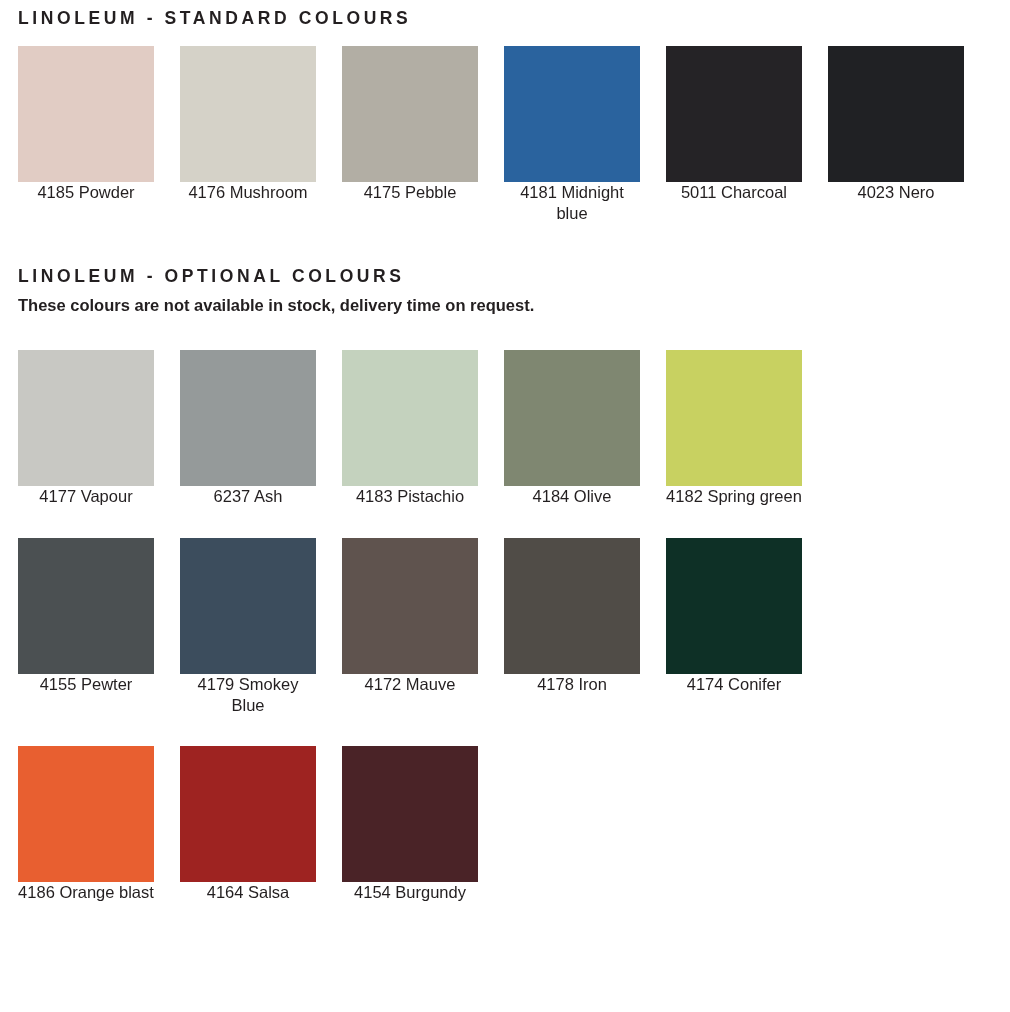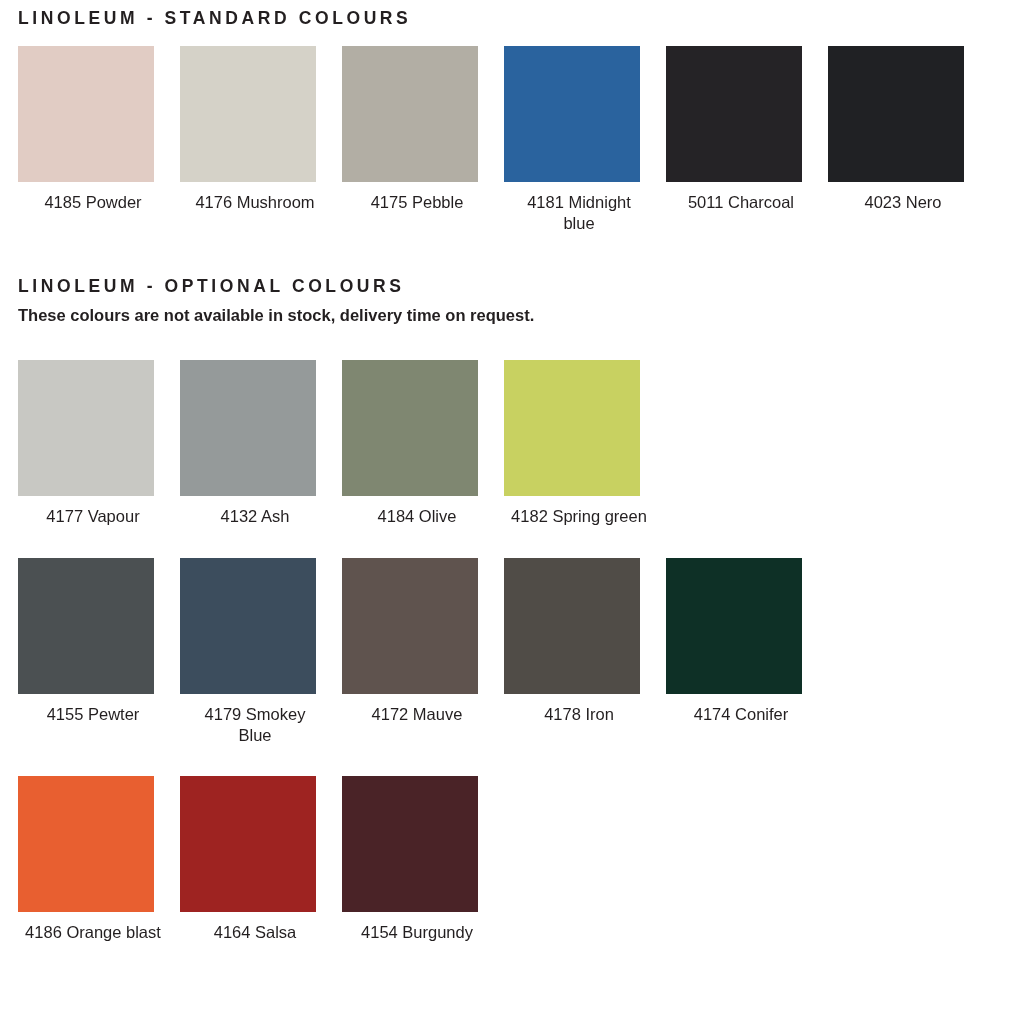--- a/index.html
+++ b/index.html
@@ -48,24 +48,22 @@
     width: 136px;
     height: 136px;
     display: block;
   }
   .swatch-label {
     display: block;
     text-align: center;
     font-size: 16.5px;
     line-height: 1.28;
     color: #231f20;
-    padding-top: 10px;
     width: 136px;
     word-wrap: break-word;
-    margin-left: 7px;
   }
   
   .gap-head-to-grid { height: 18px; }
   .gap-row { height: 30px; }
   .gap-section { height: 44px; }
   .gap-sub { height: 9px; }
   .gap-sub-to-grid { height: 34px; }
   .top-pad { height: 10px; }
 </style>
 </head>
@@ -126,23 +124,27 @@
   <div class="swatch-grid">
 
 
     <div class="swatch-cell">
       <span class="swatch-chip" style="background:#C8C8C3"></span>
       <span class="swatch-label">4177 Vapour</span>
     </div>
 
     <div class="swatch-cell">
       <span class="swatch-chip" style="background:#959A9A"></span>
-      <span class="swatch-label">4132 Ash</span>
-    </div>
-
+      <span class="swatch-label">6237 Ash</span>
+    </div>
+
+    <div class="swatch-cell">
+      <span class="swatch-chip" style="background:#C4D2BE"></span>
+      <span class="swatch-label">4183 Pistachio</span>
+    </div>
 
     <div class="swatch-cell">
       <span class="swatch-chip" style="background:#7F8771"></span>
       <span class="swatch-label">4184 Olive</span>
     </div>
 
     <div class="swatch-cell">
       <span class="swatch-chip" style="background:#C8D161"></span>
       <span class="swatch-label">4182 Spring green</span>
     </div>

